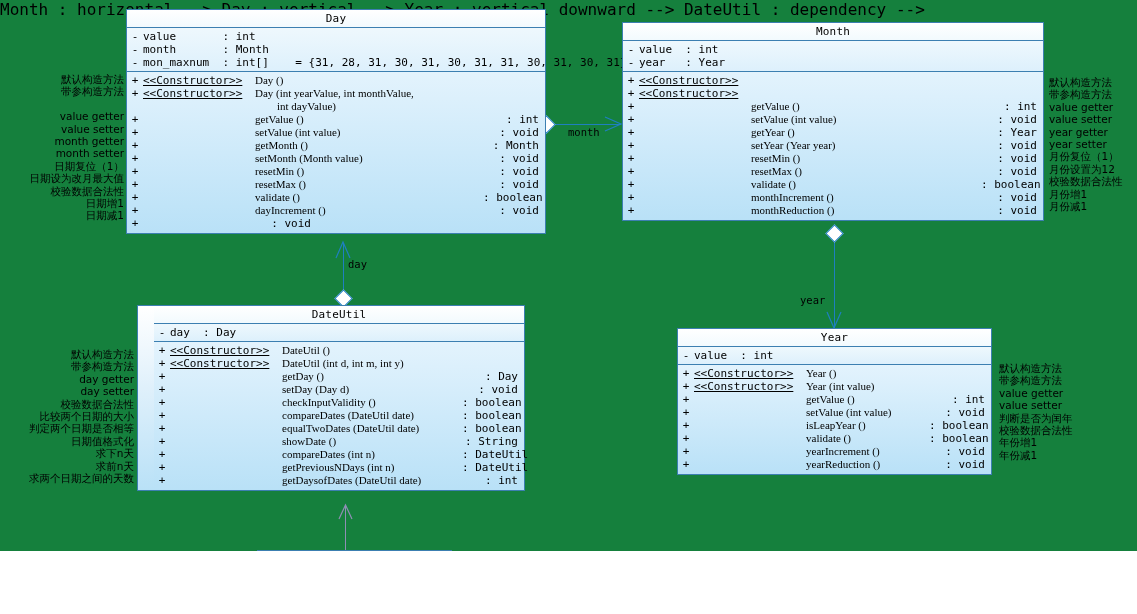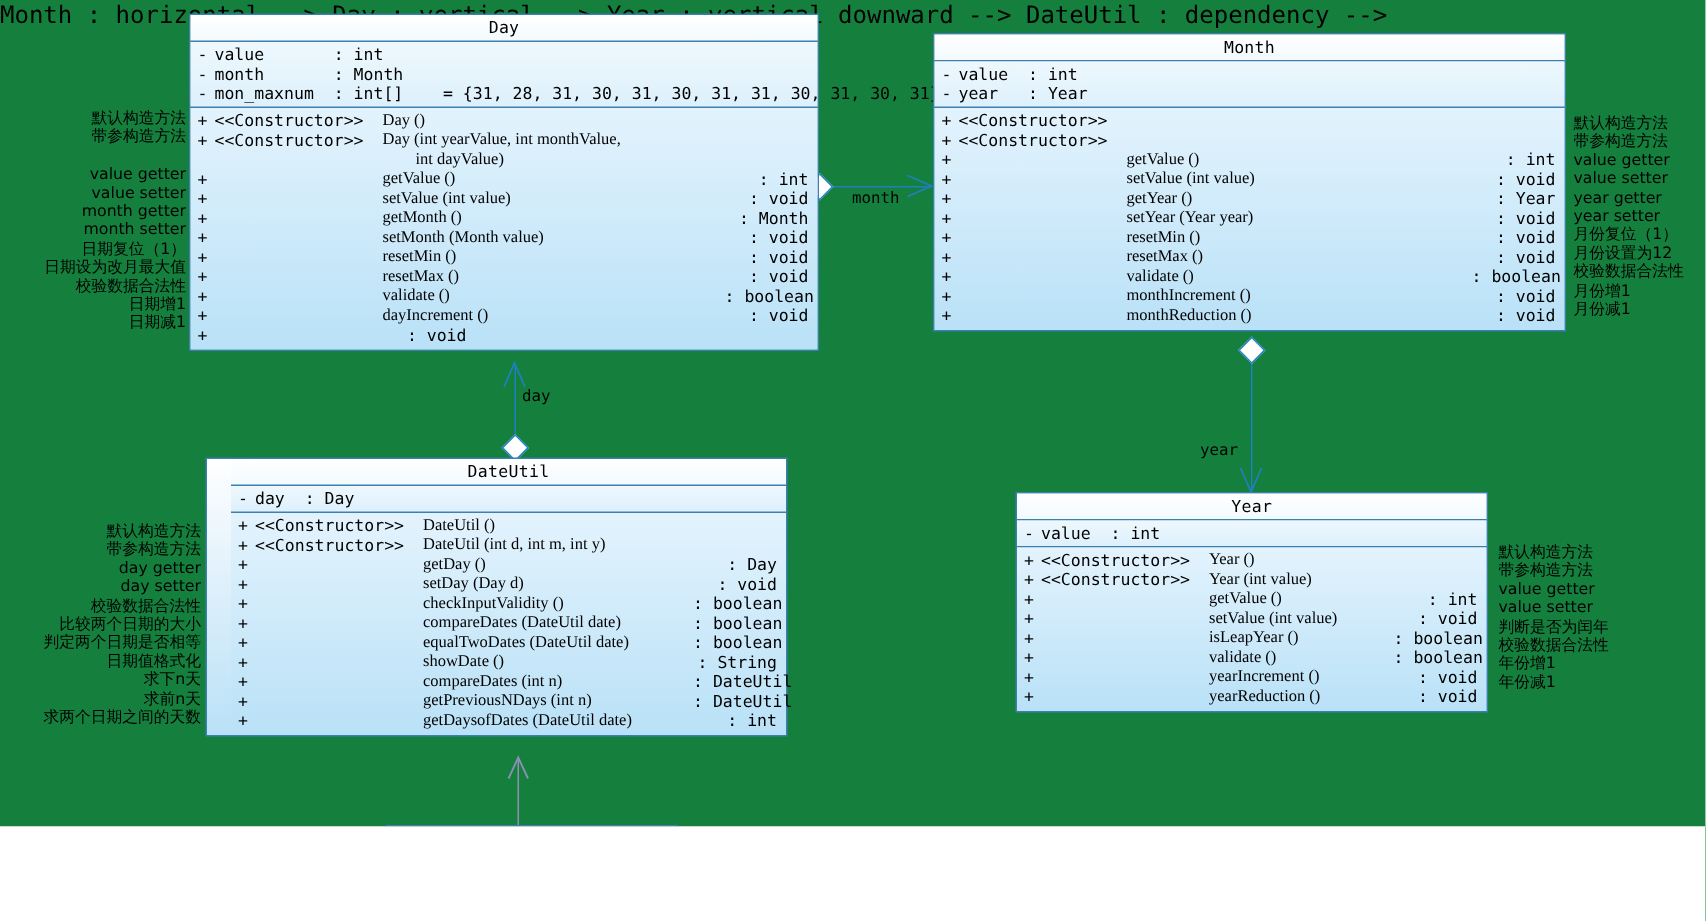--- a/index.html
+++ b/index.html
@@ -65,21 +65,21 @@
     white-space: pre;
   }
   .member .ret {
     flex: 0 0 auto;
     white-space: pre;
     padding-right: 6px;
   }
   .member .ret::before { content: ": "; }
 
   
-  .op .stereo { width: 112px; flex: 0 0 112px; }
+  .op .stereo { width: 112px; flex: 0 0 112px; text-decoration: underline; }
   .op .sig { min-width: 0; font-family: Liberation Serif, serif; }
   .op .ret { width: 62px; flex: 0 0 62px; text-align: right; }
 
   .attr .sig { white-space: pre; }
 
   
   .annot {
     position: absolute;
     font-family: "DejaVu Sans", "Liberation Sans", sans-serif;
     font-size: 10.5px;

